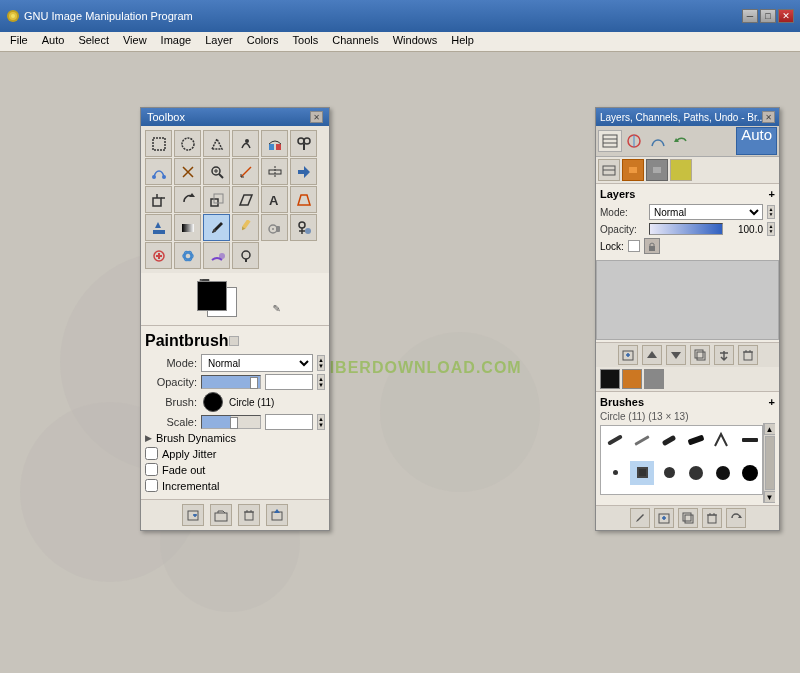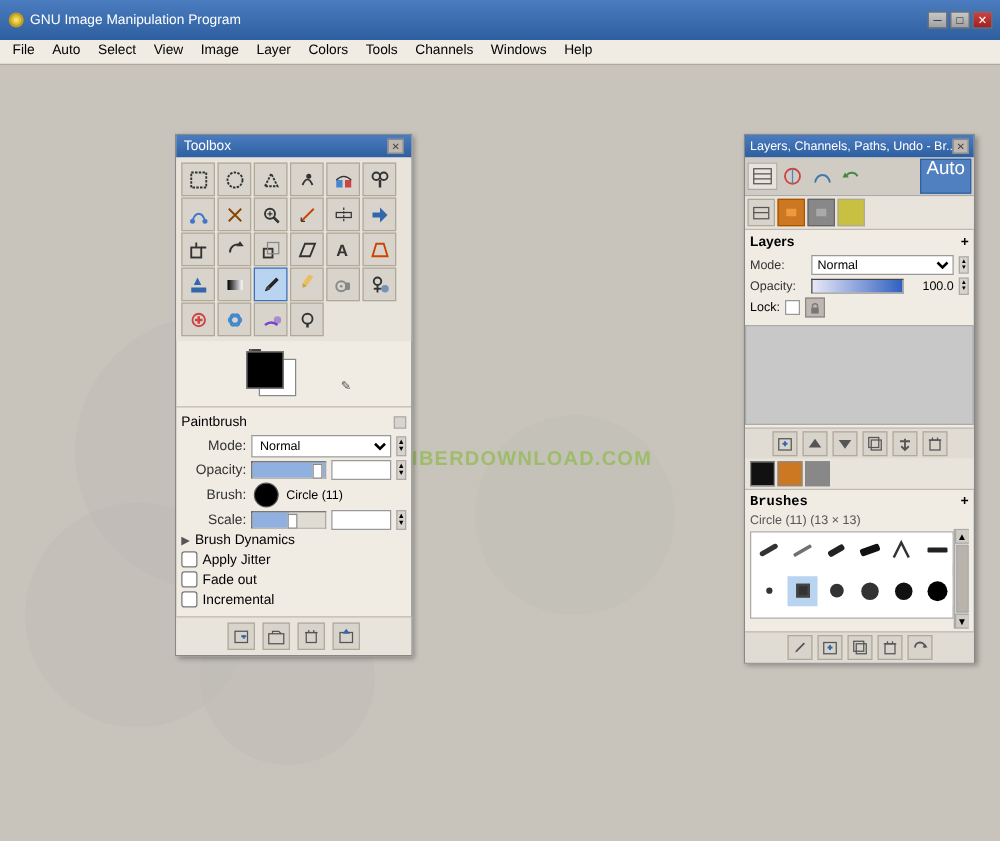--- a/index.html
+++ b/index.html
@@ -190,25 +190,24 @@
       left: 56px;
       top: 8px;
     }
 
     
     .tool-options {
       border-top: 1px solid #c0b8b0;
       padding: 4px;
     }
     .tool-options-title {
-      font-weight: normal;
-      font-size: 11px;
+      font-weight: bold;
+      font-size: 16px;
       padding: 2px 0;
       display: flex;
-      justify-content: space-between;
       align-items: center;
     }
     .options-row {
       display: flex;
       align-items: center;
       gap: 4px;
       margin: 2px 0;
       font-size: 11px;
     }
     .options-label {
@@ -455,21 +454,20 @@
     .brushes-section {
       padding: 2px 4px;
       border-top: 1px solid #c0b8b0;
     }
     .brushes-title {
       font-weight: bold;
       font-size: 11px;
       display: flex;
       justify-content: space-between;
       padding: 2px 0;
-      font-family: Liberation Mono, monospace;
     }
     .brushes-subtitle {
       font-size: 10px;
       color: #555;
       padding: 1px 0;
     }
     .brushes-grid {
       display: grid;
       grid-template-columns: repeat(6, 26px);
       gap: 1px;

